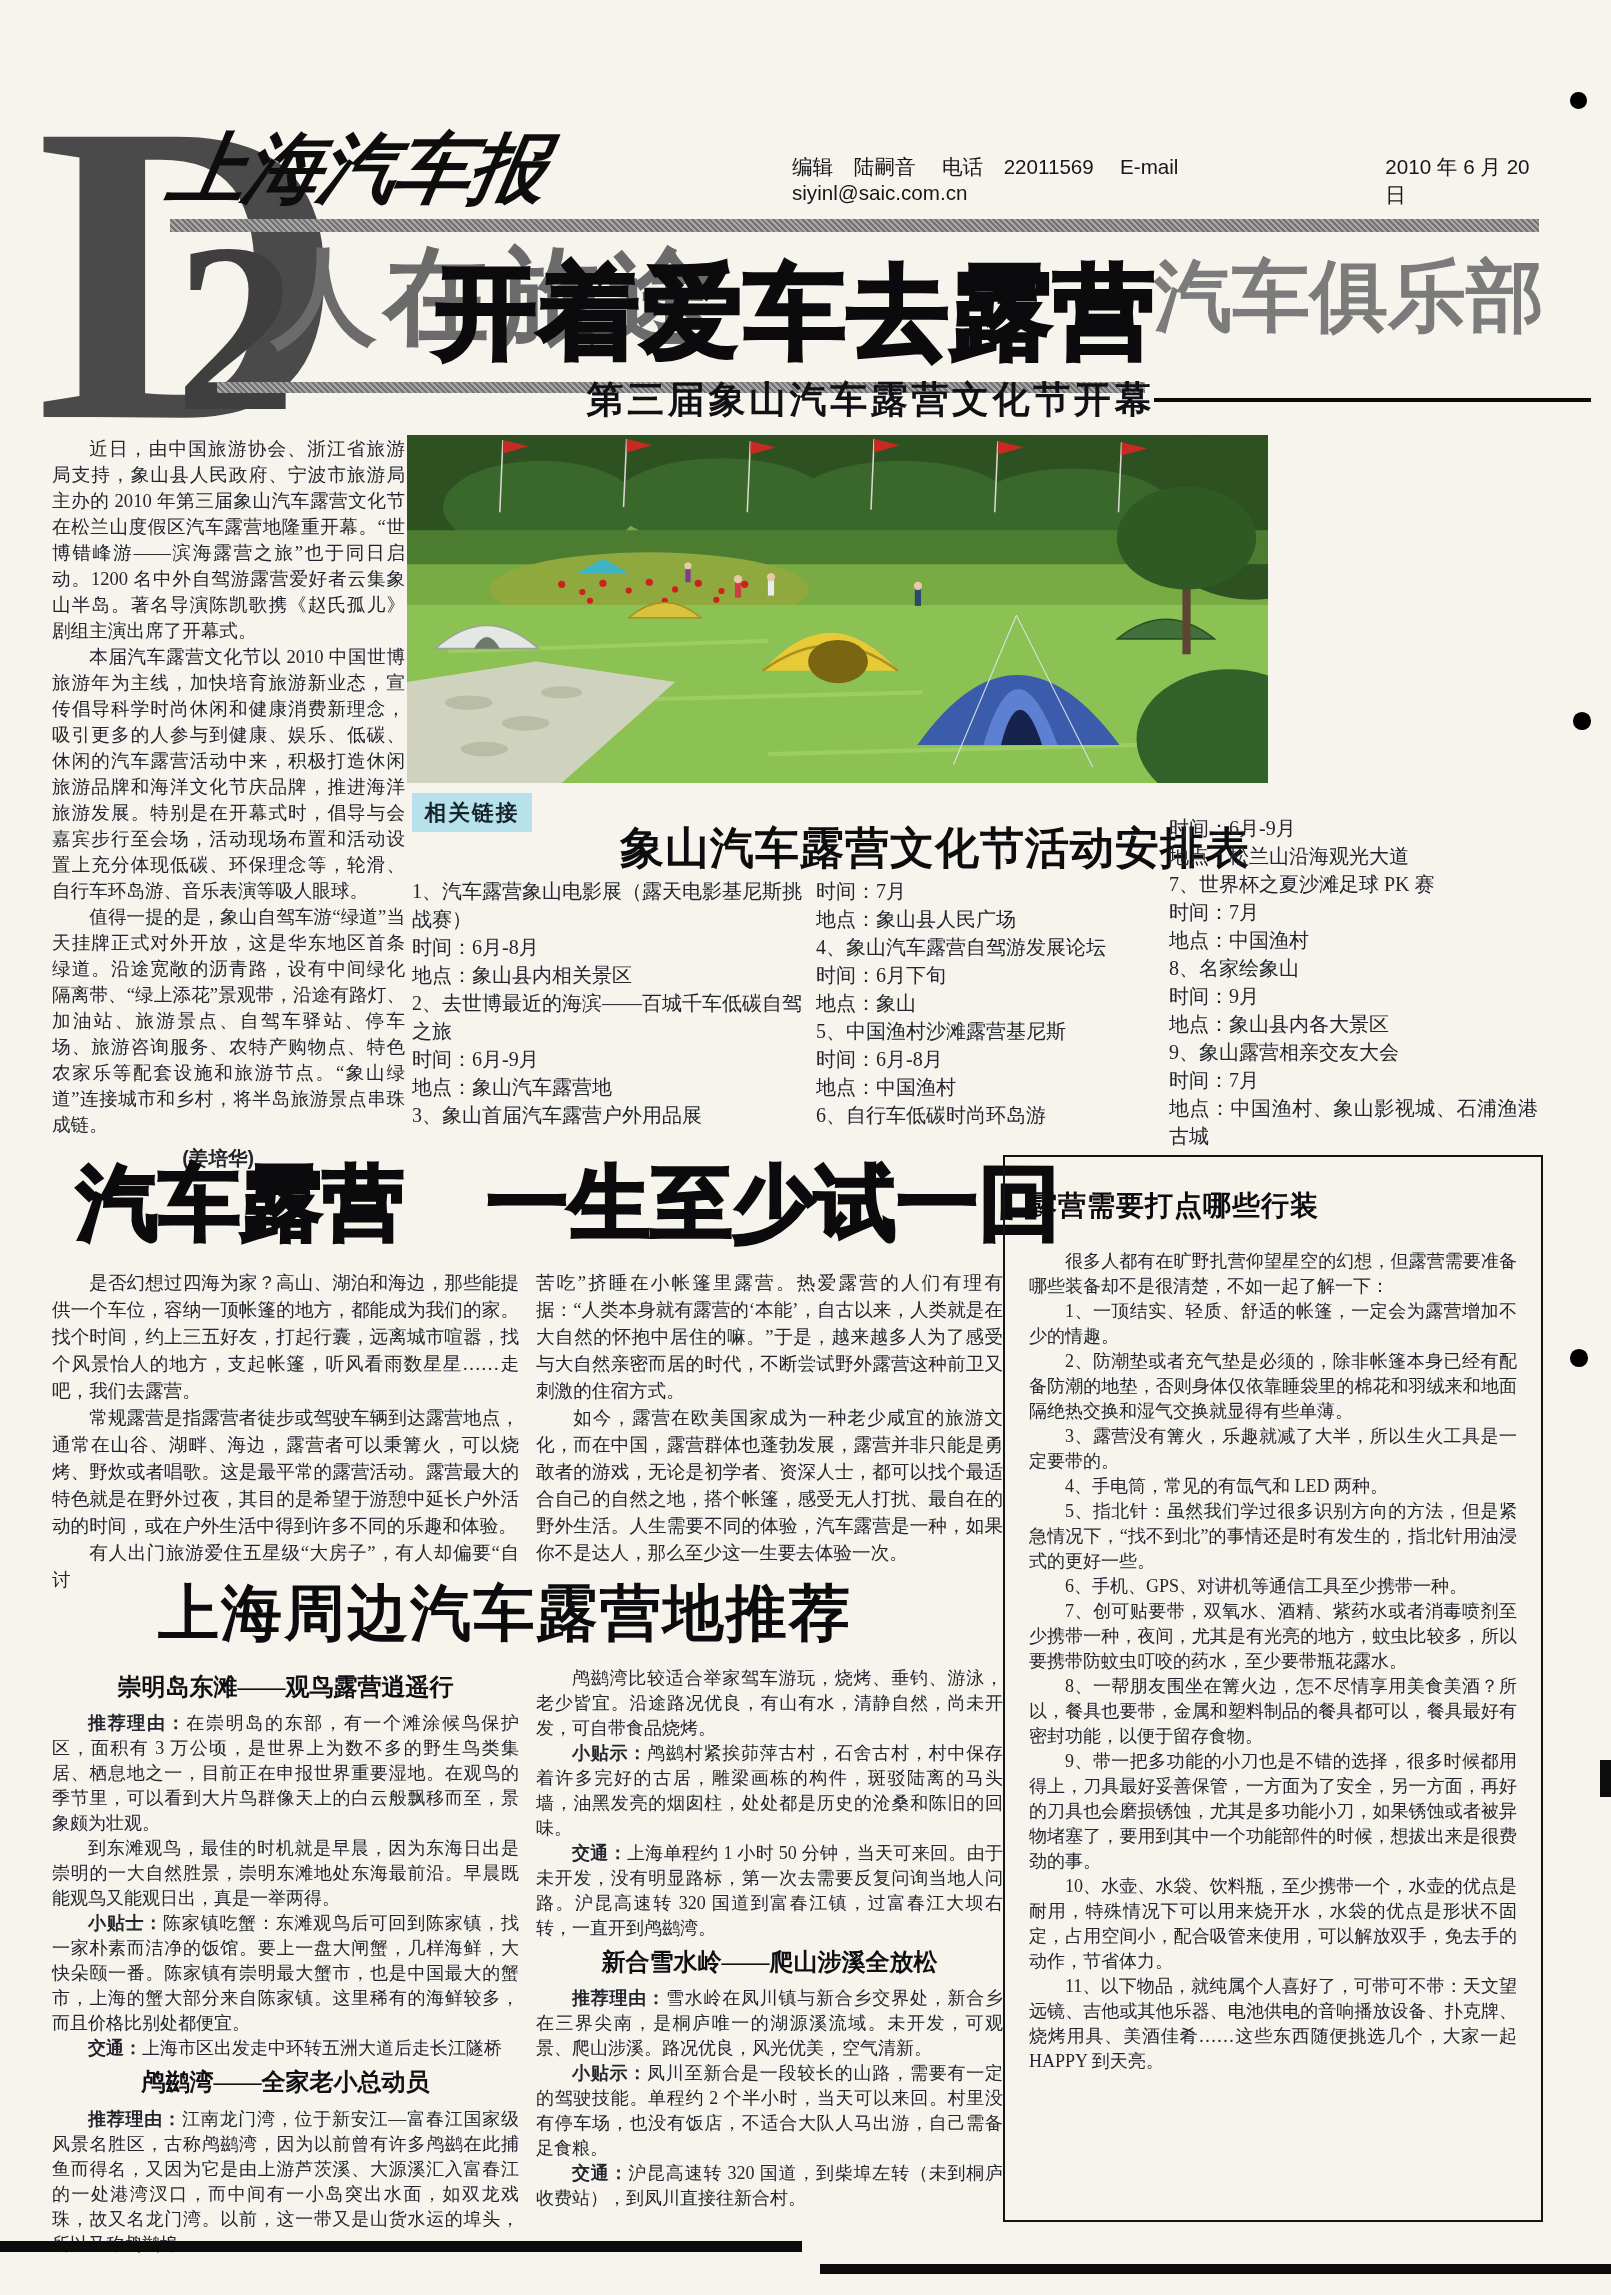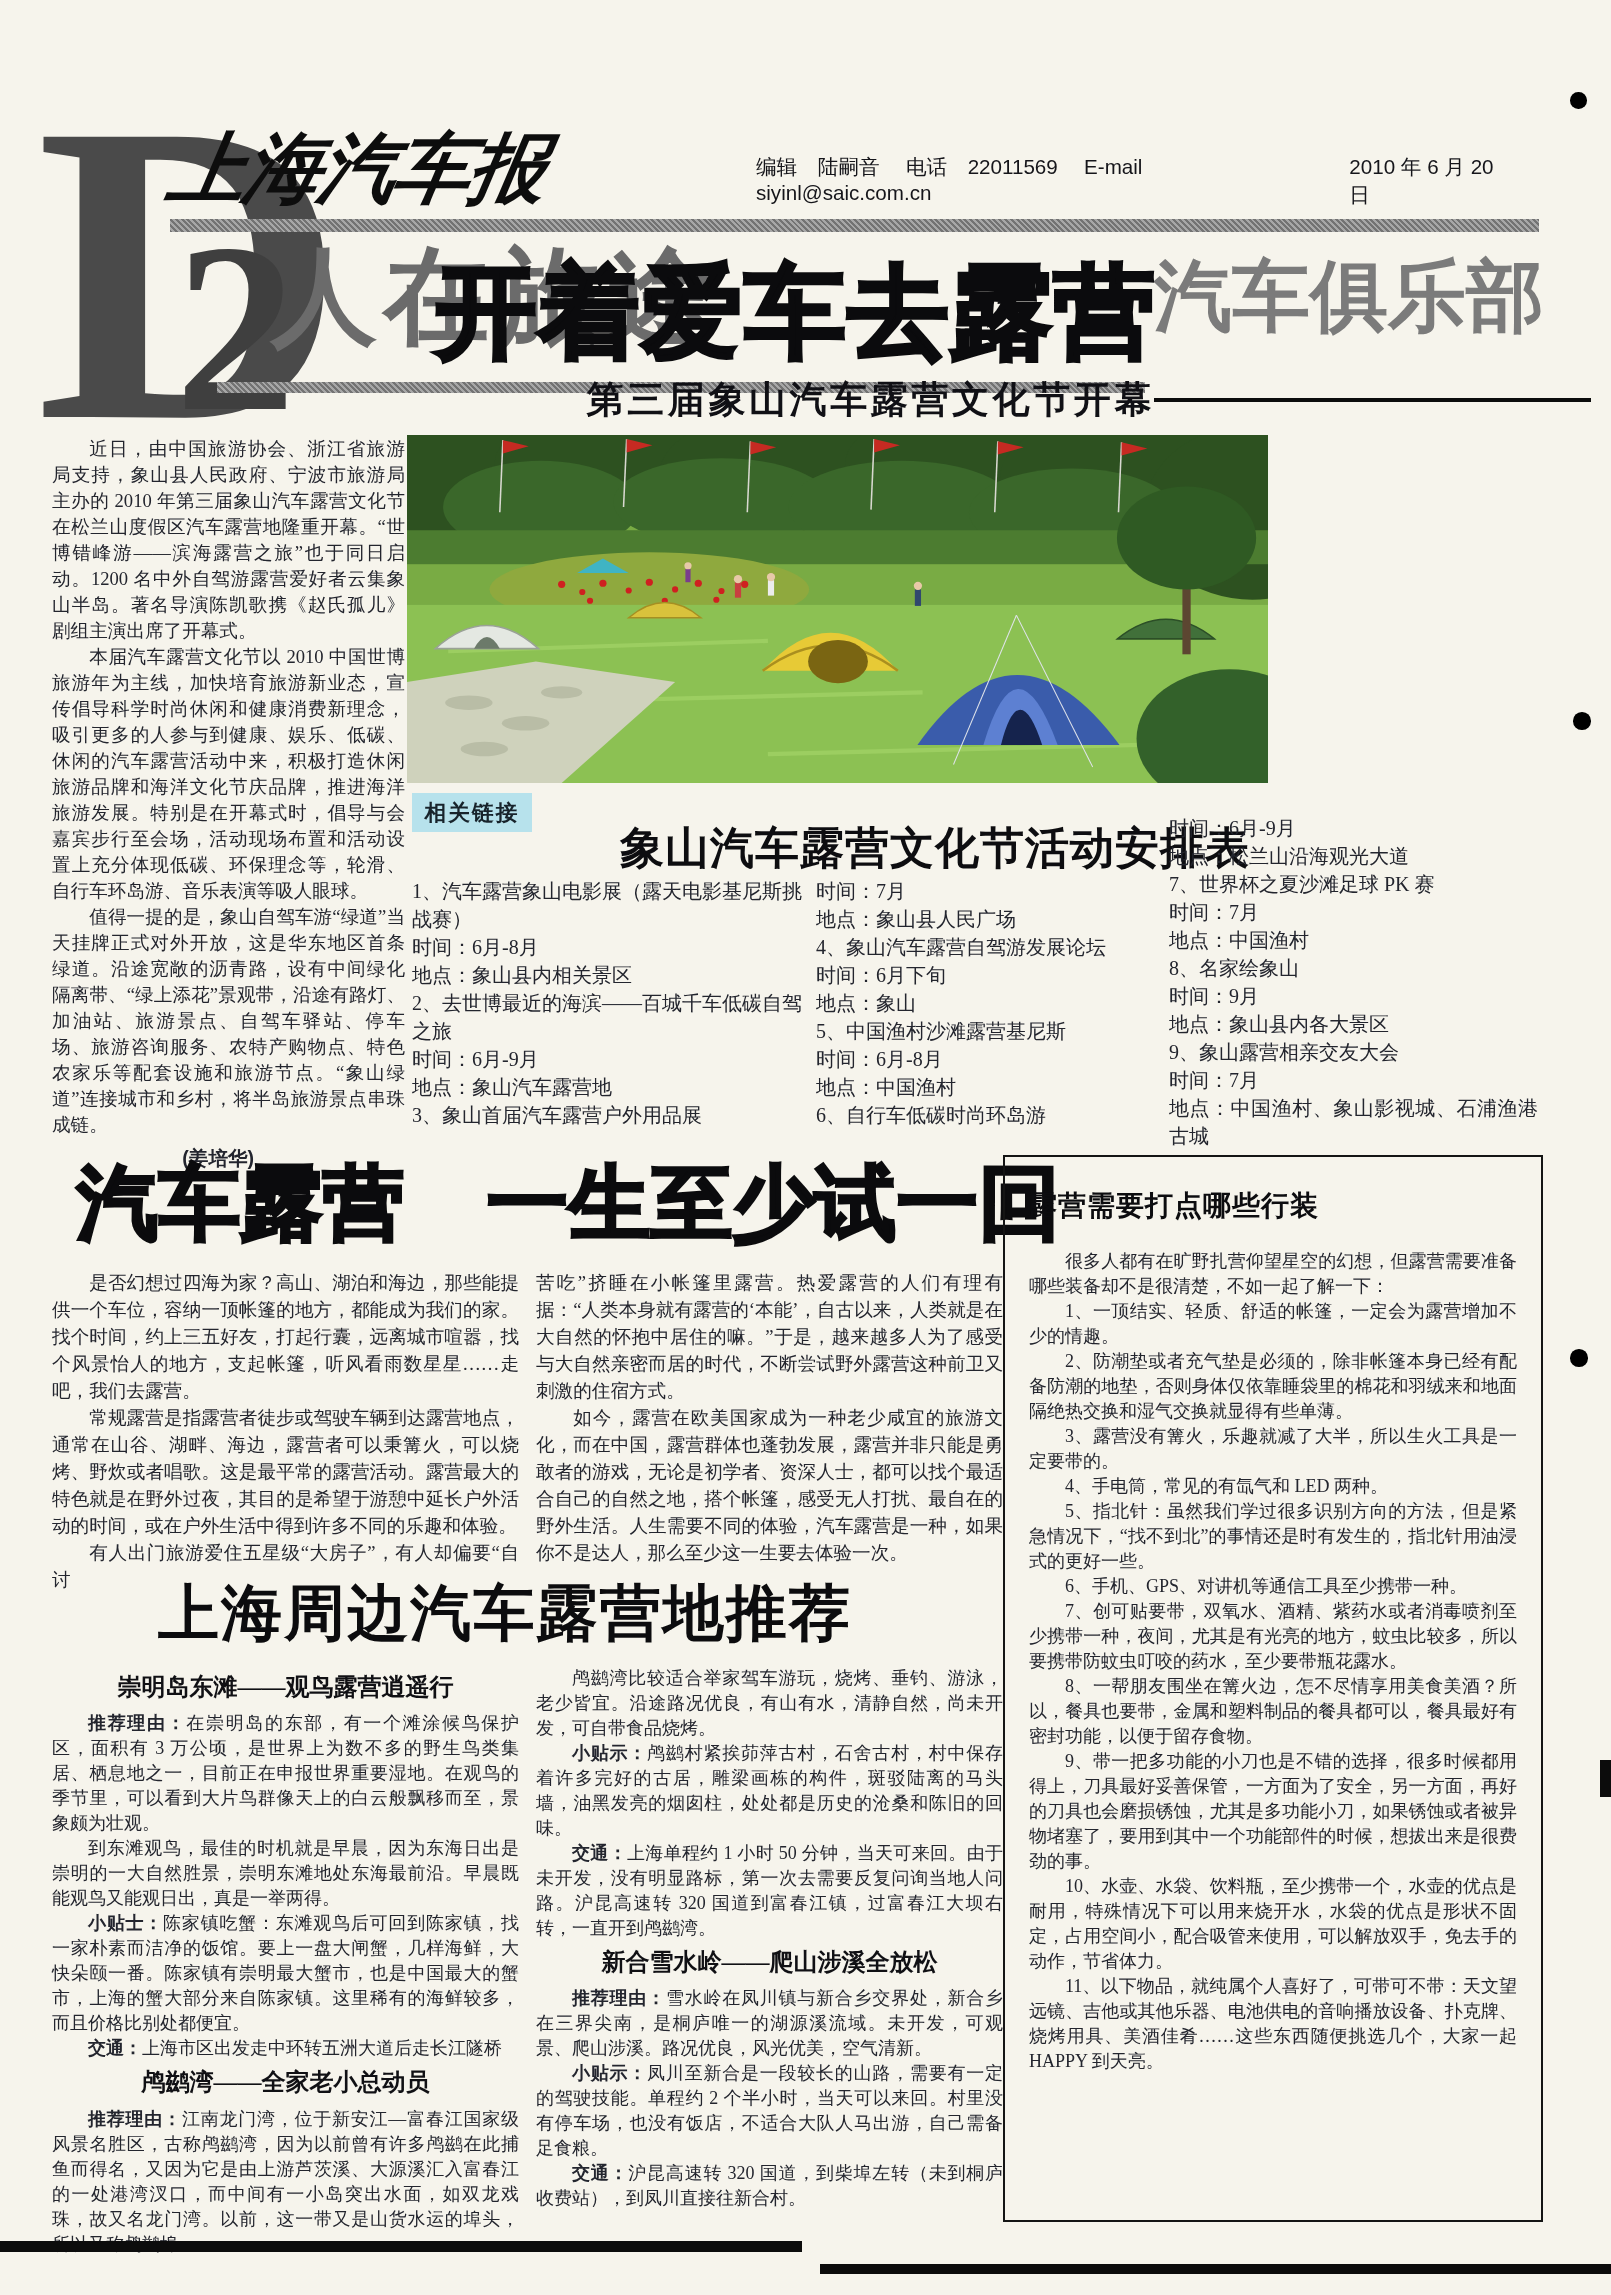--- a/index.html
+++ b/index.html
@@ -6,21 +6,21 @@
   .page{position:relative;width:1611px;height:2295px;background:#f6f4ec;overflow:hidden;
         font-family:"Liberation Serif","DejaVu Serif",serif;color:#23252e;}
   .abs{position:absolute;}
   b{font-family:"Liberation Sans","DejaVu Sans",sans-serif;font-weight:700;}
 
   
   .edition-d{left:36px;top:59px;font-size:428px;line-height:1;font-weight:700;
              color:#4a4a4a;font-family:"Liberation Serif",serif;}
   .masthead{left:170px;top:118px;font-size:77px;font-weight:900;font-style:italic;
             letter-spacing:-2.1px;color:#0d0d0d;transform:skewX(-10deg);}
-  .editor-row{left:756px;top:153px;width:753px;display:flex;font-size:20.6px;
+  .editor-row{left:792px;top:153px;width:753px;display:flex;font-size:20.6px;
               font-family:"Liberation Sans","DejaVu Sans",sans-serif;color:#15151a;gap:48px;}
   .editor-row .date{margin-left:auto;}
   .rule{background:repeating-linear-gradient(45deg,#737373 0 2.1px,#a7a7a7 2.1px 4.1px);}
   .rule1{left:170px;top:219px;width:1369px;height:13.4px;}
   .page-num{left:175px;top:206px;font-size:242px;line-height:1;font-weight:700;color:#3f3f3f;}
   .section-title{left:271px;top:241px;font-size:106px;line-height:1.05;font-weight:900;
                  font-family:"Liberation Sans","DejaVu Sans",sans-serif;color:#6b6b6b;letter-spacing:6.2px;}
   .rule2{left:217px;top:382px;width:928px;height:11.3px;}
   .club-title{left:1154px;top:254px;width:392px;font-size:78px;line-height:1.1;font-weight:900;
               color:#7b7b7b;letter-spacing:0;}

